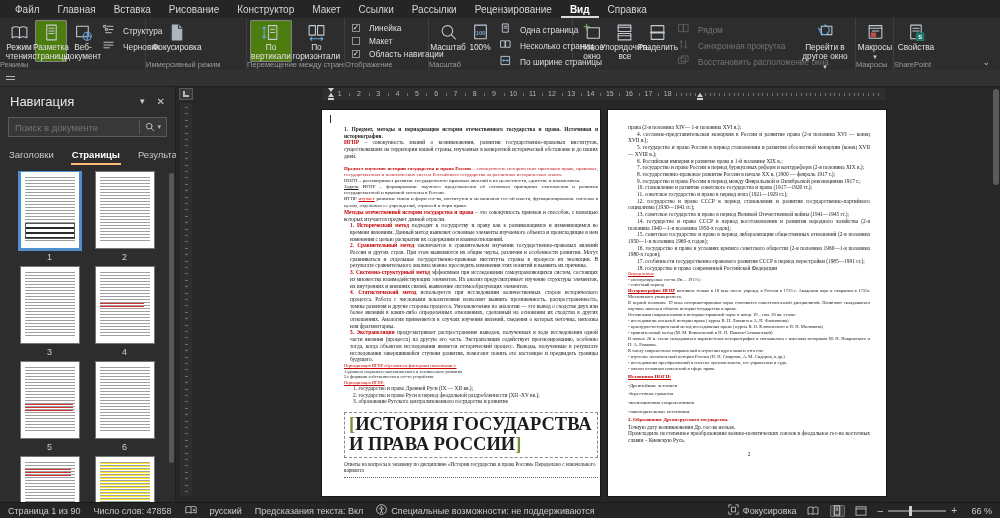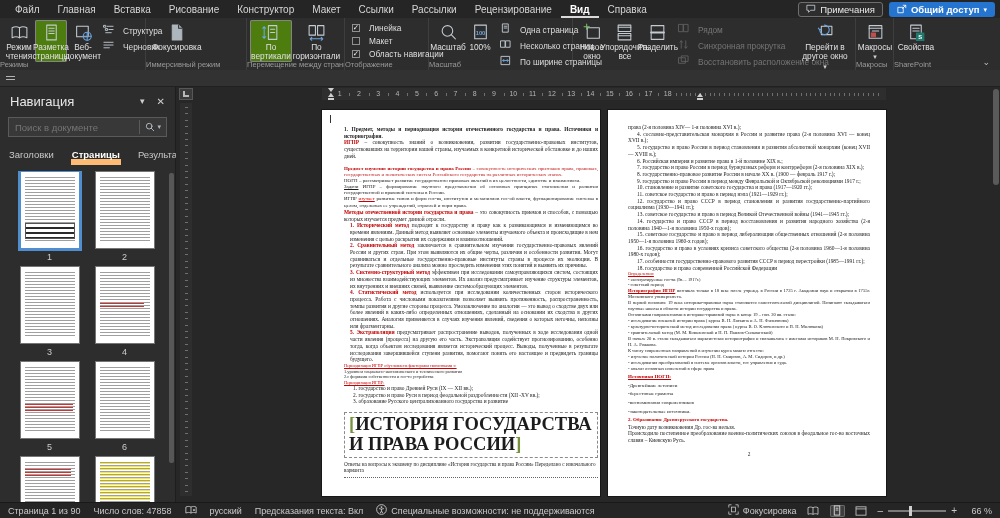--- a/index.html
+++ b/index.html
@@ -46,21 +46,21 @@
   .nptitle { font-size:13px; color:#e8e8e8; }
   .nphead .spacer { flex:1; }
   .npico { color:#cfcfcf; font-size:9px; padding:0 6px; }
   .npclose { color:#cfcfcf; font-size:10px; padding:0 2px 0 6px; }
   .npsearch { position:absolute; left:8px; right:8px; top:30px; height:20px; background:#383838; border:1px solid #5a5a5a; display:flex; align-items:center; }
   .npsearch input { flex:1; background:transparent; border:none; outline:none; color:#b9b9b9; font-size:9.5px; padding:0 6px; font-family:inherit; min-width:0; }
   .npsearch .sdiv { width:1px; height:14px; background:#5a5a5a; }
   .npsearch .sbtn2 { display:flex; align-items:center; gap:2px; padding:0 5px; color:#aeb8c2; font-size:7px; }
   .nptabs { position:absolute; left:8px; right:8px; top:60px; height:18px; display:flex; gap:16px; }
   .ntab { font-size:9.5px; color:#c9c9c9; padding:2px 1px; }
-  .ntab.active { color:#ffffff; font-weight:bold; border-bottom:6px solid #fdba74; }
+  .ntab.active { color:#ffffff; font-weight:bold; border-bottom:2px solid #fdba74; }
   .thumbs { position:absolute; left:0; right:6px; top:84px; bottom:0; overflow:hidden; display:flex; flex-wrap:wrap; padding-left:12px; }
   .tcell { width:75px; display:flex; flex-direction:column; align-items:center; margin-bottom:4px; }
   .thumb { position:relative; width:60px; height:78px; background:#ffffff; border:1px solid #757575; overflow:hidden; }
   .thumb .tl { position:absolute; left:4px; right:4px; top:5px; bottom:5px; background:repeating-linear-gradient(to bottom,#9f9f9f 0 1px,transparent 1px 3px); }
   .thumb.sel { box-shadow:0 0 0 2px #4f8fd0; border-color:#4f8fd0; }
   .tnum { font-size:9px; color:#cccccc; margin-top:3px; }
   .thumb.v1::before { content:""; position:absolute; left:4px; right:4px; top:5px; height:9px; background:repeating-linear-gradient(to bottom,#cc3333 0 1px,transparent 1px 3px); }
   .thumb.v1::after { content:""; position:absolute; left:4px; right:4px; bottom:9px; height:14px; background:#fff repeating-linear-gradient(to bottom,#2a2a2a 3px 5px,transparent 5px 8px); border:1px solid #555; }
   .thumb.v2::before { content:""; position:absolute; left:4px; right:4px; top:11px; height:7px; background:repeating-linear-gradient(to bottom,#cc3333 0 1px,transparent 1px 3px); }
   .thumb.v4::before { content:""; position:absolute; left:4px; right:10px; top:36px; height:4px; background:repeating-linear-gradient(to bottom,#cc3333 0 1px,transparent 1px 3px); }
@@ -144,36 +144,20 @@
         <div class="rtab">Ссылки</div>
 
         <div class="rtab">Рассылки</div>
 
         <div class="rtab">Рецензирование</div>
 
         <div class="rtab active">Вид</div>
 
         <div class="rtab">Справка</div>
       </div>
-    <div class="topright">
-      <button class="comments-btn">
-        <span class="ic"><svg width="10" height="10" viewBox="0 0 12 12">
-              <path d="M1.5 1.5h9v6h-5l-2.5 2.5V7.5h-1.5z"></path>
-            </svg></span>
-        <span>Примечания</span>
-      </button>
-      <button class="share-btn">
-        <span class="ic"><svg width="10" height="10" viewBox="0 0 12 12" style="stroke:#fff">
-              <rect x="1.5" y="4" width="6" height="6.5"></rect>
-              <path d="M6.5 5.5 L10.5 1.5 M7.5 1.5h3v3"></path>
-            </svg></span>
-        <span>Общий доступ</span>
-        <span class="chev">▾</span>
-      </button>
-    </div>
   </div>
 
   <div class="ribbon">
 
     <div class="rgroup" style="width:146px">
       <div class="rbtn">
         <span class="ric">
             <svg width="19" height="19" viewBox="0 0 18 18">
               <path d="M2 4.5c2.4-1.3 4.8-1.3 7 0 2.2-1.3 4.6-1.3 7 0v9.5c-2.4-1.3-4.8-1.3-7 0-2.2-1.3-4.6-1.3-7 0z"></path>
               <line x1="9" y1="4.5" x2="9" y2="14"></line>

